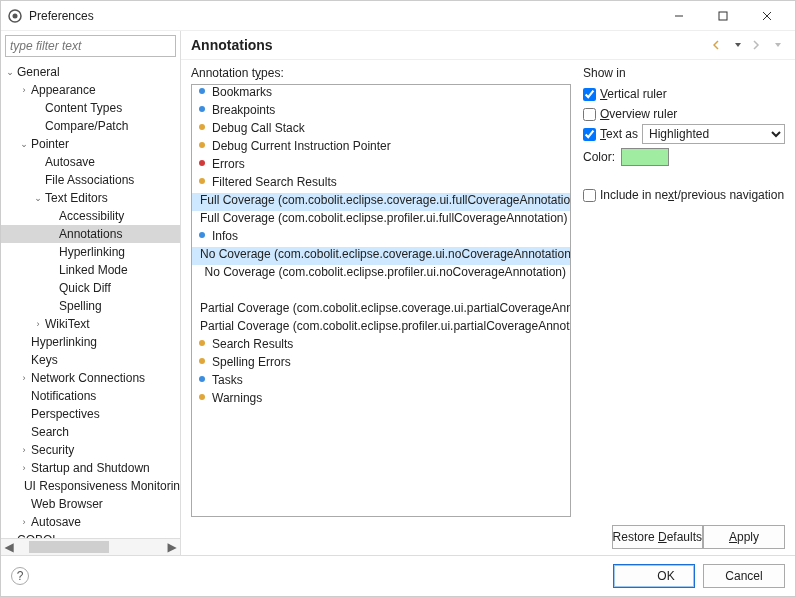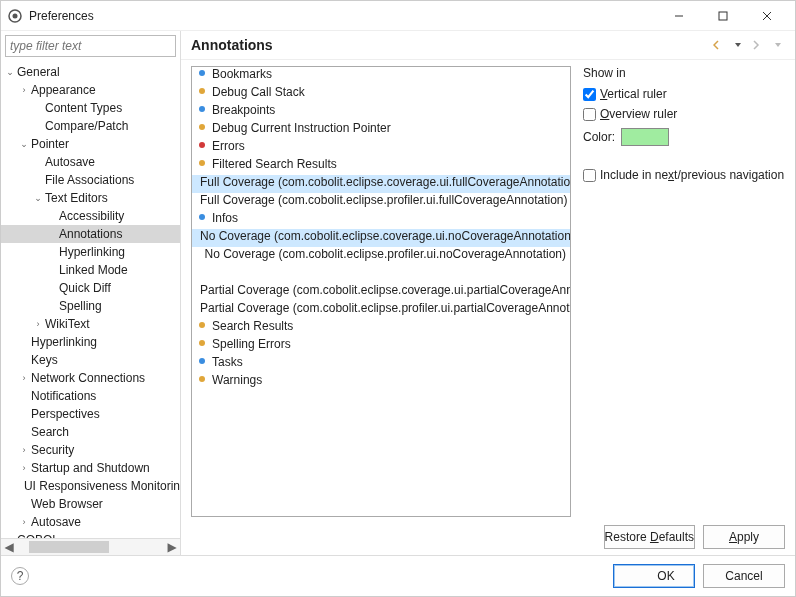--- a/index.html
+++ b/index.html
@@ -35,21 +35,21 @@
 .ann-item.selected { background: #cde8ff; }
 .ann-item .icon { width: 12px; height: 12px; margin-right: 4px; display:inline-flex; align-items:center; justify-content:center; }
 .rightcol { flex: 1; }
 .rightcol .grouptitle { margin-bottom: 4px; }
 .checkrow { display: flex; align-items: center; height: 20px; gap: 4px; }
 .checkrow input[type=checkbox] { width: 13px; height: 13px; }
 .checkrow select { flex: 1; height: 20px; border: 1px solid #aaa; background: #fff; padding: 0 2px; }
 .colorrow { display: flex; align-items: center; gap: 6px; margin-top: 4px; }
 .colorrow .swatch { width: 48px; height: 18px; border: 1px solid #888; background: #a0eca0; }
 .includeRow { margin-top: 22px; display: flex; align-items: center; gap: 4px; }
-.button-row1 { display: flex; justify-content: flex-end; gap: 8px; padding: 4px 10px 6px 10px; }
+.button-row1 { display: flex; justify-content: flex-end; padding: 4px 10px 6px 10px; }
 .footer { border-top: 1px solid #ddd; display: flex; align-items: center; padding: 8px 10px; }
 .footer .help { width: 18px; height: 18px; border: 1px solid #aaa; border-radius: 50%; display:flex; align-items:center; justify-content:center; color:#555; }
 .footer .spacer { flex: 1; }
 .footer .btns { display: flex; gap: 8px; }
 button.std { min-width: 82px; height: 24px; border: 1px solid #aaa; background: #fdfdfd; cursor: default; }
 button.std.default { border: 1px solid #1a6fd6; box-shadow: inset 0 0 0 1px #9cc6f0; padding-left: 24px; }
 small.u { text-decoration: underline; display:inline; font-size:inherit; }
 </style>
 </head>
 <body>
@@ -228,44 +228,45 @@
         <span>
             <svg width="8" height="8">
               <path d="M1 2 L4 6 L7 2 Z" fill="#bbb"></path>
             </svg>
           </span>
       </div>
     </div>
 
     <div class="content-body">
       <div class="ann-col">
+        <div class="ann-label">Annotation t<small class="u">y</small>pes:</div>
         <div class="ann-list" id="ann-list">
             <div class="ann-item">
               <span class="icon">
                 <svg width="8" height="8">
                   <circle cx="4" cy="4" r="3" fill="#3a8de0"></circle>
                 </svg>
               </span>
               <span>Bookmarks</span>
             </div>
             <div class="ann-item">
               <span class="icon">
                 <svg width="8" height="8">
+                  <circle cx="4" cy="4" r="3" fill="#3a8de0"></circle>
+                </svg>
+              </span>
+              <span>Breakpoints</span>
+            </div>
+            <div class="ann-item">
+              <span class="icon">
+                <svg width="8" height="8">
                   <circle cx="4" cy="4" r="3" fill="#e0a63a"></circle>
                 </svg>
               </span>
               <span>Debug Call Stack</span>
-            </div>
-            <div class="ann-item">
-              <span class="icon">
-                <svg width="8" height="8">
-                  <circle cx="4" cy="4" r="3" fill="#3a8de0"></circle>
-                </svg>
-              </span>
-              <span>Breakpoints</span>
             </div>
             <div class="ann-item">
               <span class="icon">
                 <svg width="8" height="8">
                   <circle cx="4" cy="4" r="3" fill="#e0a63a"></circle>
                 </svg>
               </span>
               <span>Debug Current Instruction Pointer</span>
             </div>
             <div class="ann-item">
@@ -354,20 +355,27 @@
 
       <div class="rightcol">
         <div class="grouptitle">Show in</div>
         <div class="checkrow">
           <input type="checkbox" id="cb-vr" checked="" style="">
           <label for="cb-vr"><small class="u">V</small>ertical ruler</label>
         </div>
         <div class="checkrow">
           <input type="checkbox" id="cb-or" style="">
           <label for="cb-or"><small class="u">O</small>verview ruler</label>
+        </div>
+        <div class="checkrow">
+          <input type="checkbox" id="cb-ta" checked="" style="">
+          <label for="cb-ta"><small class="u">T</small>ext as</label>
+          <select>
+            <option>Highlighted</option>
+          </select>
         </div>
         <div class="colorrow">
           <span>Color:</span>
           <div class="swatch" id="swatch" style="background: rgb(160, 236, 160);"></div>
         </div>
         <div class="includeRow">
           <input type="checkbox" id="cb-inc" style="">
           <label for="cb-inc">Include in ne<small class="u">x</small>t/previous navigation</label>
         </div>
       </div>

